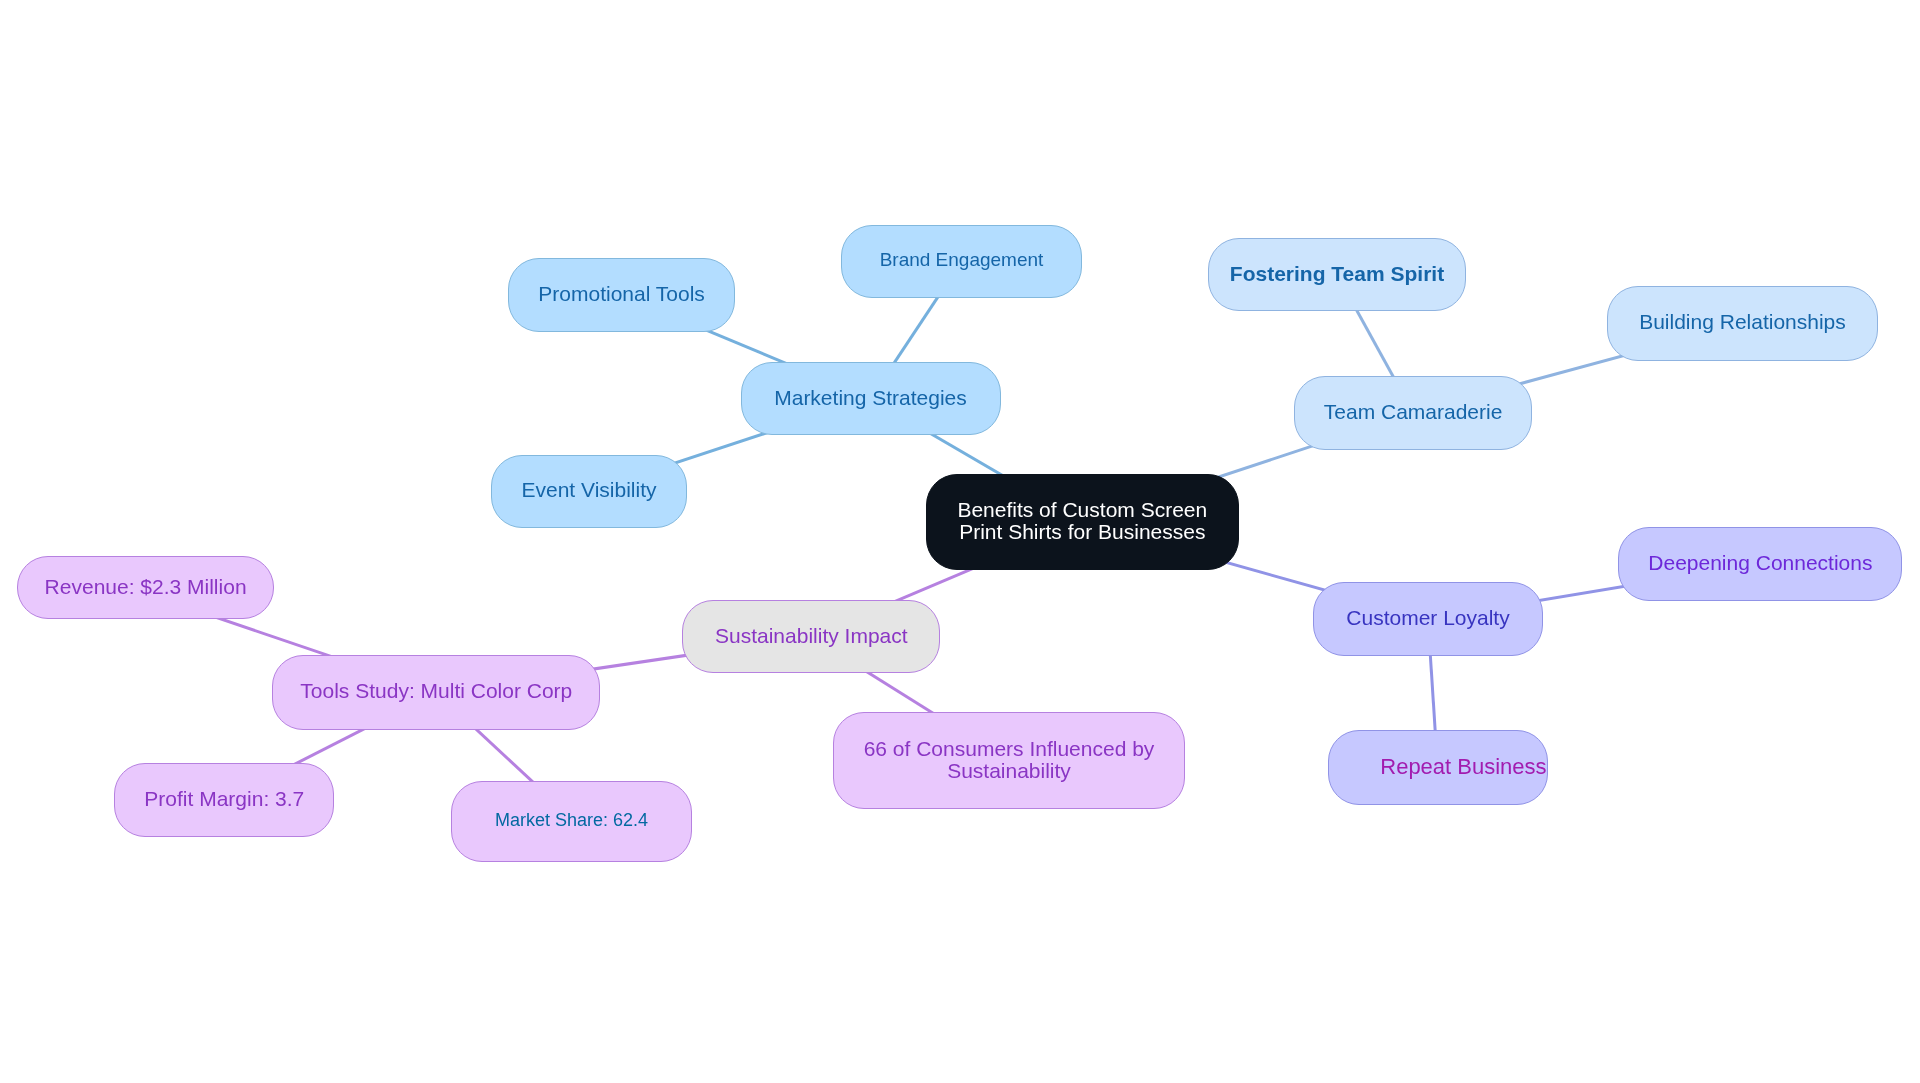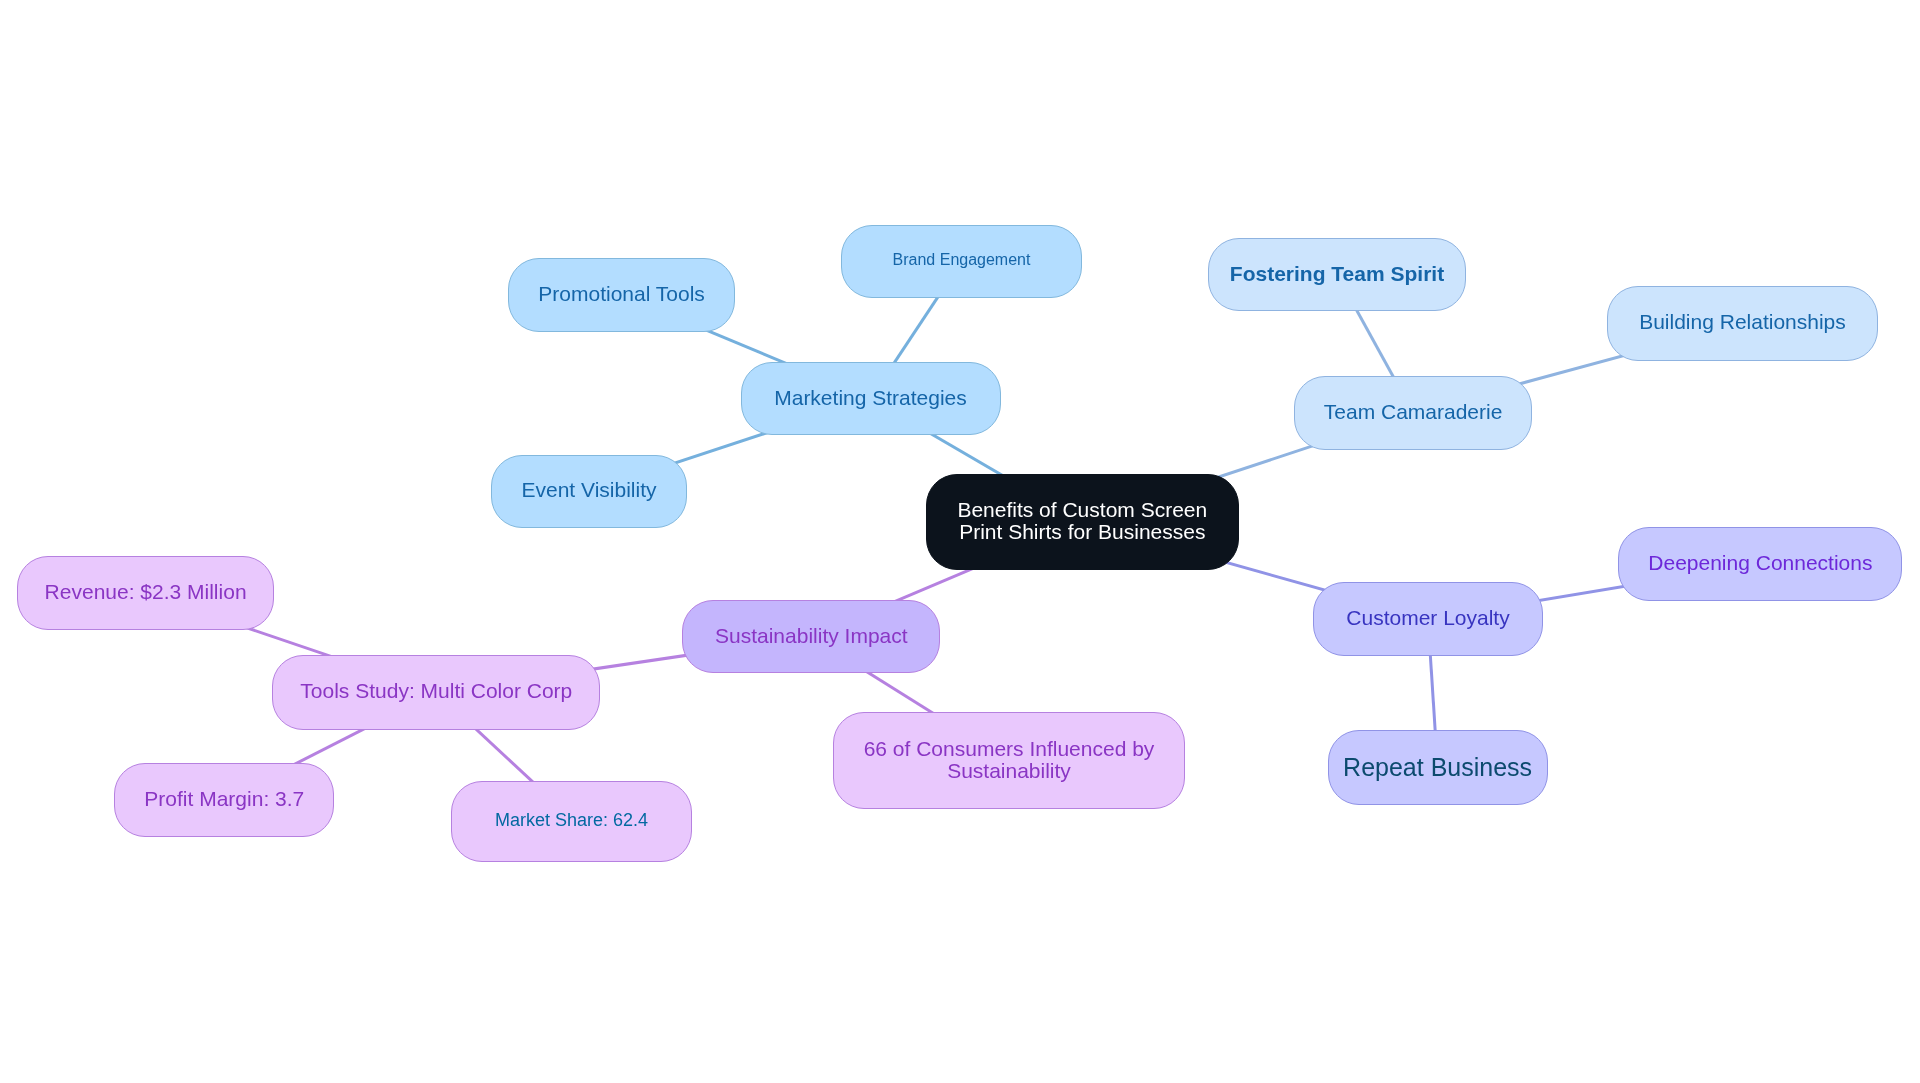--- a/index.html
+++ b/index.html
@@ -44,51 +44,51 @@
         <span class="node-label-line">Benefits of Custom Screen</span>
         <span class="node-label-line">Print Shirts for Businesses</span>
       </span>
     </div>
     <div class="node" style="left: 740.5px; top: 361.8px; width: 260px; height: 73.5px; background: rgb(179, 221, 255); border-color: rgb(130, 184, 221); color: rgb(21, 101, 168); border-radius: 31px; font-size: 21px;">
       <span class="node-label" style="line-height: 22px;">Marketing Strategies</span>
     </div>
     <div class="node" style="left: 508.1px; top: 258.1px; width: 227px; height: 73.5px; background: rgb(179, 221, 255); border-color: rgb(130, 184, 221); color: rgb(21, 101, 168); border-radius: 31px; font-size: 21px;">
       <span class="node-label" style="line-height: 22px;">Promotional Tools</span>
     </div>
-    <div class="node" style="left: 841px; top: 224.6px; width: 241px; height: 73.5px; background: rgb(179, 221, 255); border-color: rgb(130, 184, 221); color: rgb(21, 101, 168); border-radius: 31px; font-size: 16px;">
+    <div class="node" style="left: 841px; top: 224.6px; width: 241px; height: 73.5px; background: rgb(179, 221, 255); border-color: rgb(130, 184, 221); color: rgb(21, 101, 168); border-radius: 31px; font-size: 19px;">
       <span class="node-label" style="line-height: 22px;">Brand Engagement</span>
     </div>
     <div class="node" style="left: 491px; top: 454.6px; width: 196px; height: 73.5px; background: rgb(179, 221, 255); border-color: rgb(130, 184, 221); color: rgb(21, 101, 168); border-radius: 31px; font-size: 21px;">
       <span class="node-label" style="line-height: 22px;">Event Visibility</span>
     </div>
     <div class="node" style="left: 1294.1px; top: 375.7px; width: 238px; height: 74px; background: rgb(204, 228, 253); border-color: rgb(143, 179, 224); color: rgb(21, 101, 168); border-radius: 31px; font-size: 21px;">
       <span class="node-label" style="line-height: 22px;">Team Camaraderie</span>
     </div>
     <div class="node" style="left: 1208px; top: 237.8px; width: 258px; height: 73.5px; background: rgb(204, 228, 253); border-color: rgb(143, 179, 224); color: rgb(21, 101, 168); border-radius: 31px; font-size: 21px;">
       <span class="node-label" style="line-height: 22px; font-weight: bold;">Fostering Team Spirit</span>
     </div>
     <div class="node" style="left: 1607px; top: 285.9px; width: 271px; height: 75px; background: rgb(204, 228, 253); border-color: rgb(143, 179, 224); color: rgb(21, 101, 168); border-radius: 31px; font-size: 21px;">
       <span class="node-label" style="line-height: 22px;">Building Relationships</span>
     </div>
     <div class="node" style="left: 1313px; top: 581.8px; width: 230px; height: 74.5px; background: rgb(198, 200, 255); border-color: rgb(144, 147, 230); color: rgb(56, 52, 192); border-radius: 31px; font-size: 21px;">
       <span class="node-label" style="line-height: 22px;">Customer Loyalty</span>
     </div>
     <div class="node" style="left: 1618.4px; top: 526.8px; width: 284px; height: 74px; background: rgb(198, 200, 255); border-color: rgb(144, 147, 230); color: #6d28d9; border-radius: 31px; font-size: 21px;">
       <span class="node-label" style="line-height: 22px;">Deepening Connections</span>
     </div>
-    <div class="node" style="left: 1327.6px; top: 730.4px; width: 220px; height: 75px; background: rgb(198, 200, 255); border-color: rgb(144, 147, 230); color: #0c4a6e; border-radius: 31px; font-size: 25px;">
+    <div class="node" style="left: 1327.6px; top: 730.4px; width: 220px; height: 75px; background: rgb(198, 200, 255); border-color: rgb(144, 147, 230); color: #a21caf; border-radius: 31px; font-size: 22px; justify-content: flex-end;">
       <span class="node-label" style="line-height: 22px;">Repeat Business</span>
     </div>
-    <div class="node" style="left: 682.3px; top: 600.4px; width: 258px; height: 73px; background: #c4b5fd; border-color: rgb(182, 129, 224); color: rgb(138, 53, 196); border-radius: 31px; font-size: 21px;">
+    <div class="node" style="left: 682.3px; top: 600.4px; width: 258px; height: 73px; background: #e5e5e5; border-color: rgb(182, 129, 224); color: rgb(138, 53, 196); border-radius: 31px; font-size: 21px;">
       <span class="node-label" style="line-height: 22px;">Sustainability Impact</span>
     </div>
     <div class="node" style="left: 272.3px; top: 654.7px; width: 328px; height: 75px; background: rgb(233, 200, 253); border-color: rgb(182, 129, 224); color: rgb(138, 53, 196); border-radius: 31px; font-size: 21px;">
       <span class="node-label" style="line-height: 22px;">Tools Study: Multi Color Corp</span>
     </div>
-    <div class="node" style="left: 17.1px; top: 556.4px; width: 257px; height: 74px; background: rgb(233, 200, 253); border-color: rgb(182, 129, 224); color: rgb(138, 53, 196); border-radius: 31px; font-size: 21px; justify-content: center;">
+    <div class="node" style="left: 17.1px; top: 556.4px; width: 257px; height: 63px; background: rgb(233, 200, 253); border-color: rgb(182, 129, 224); color: rgb(138, 53, 196); border-radius: 31px; font-size: 21px; justify-content: center;">
       <span class="node-label" style="line-height: 22px;">Revenue: $2.3 Million</span>
     </div>
     <div class="node" style="left: 114.3px; top: 763px; width: 220px; height: 74px; background: rgb(233, 200, 253); border-color: rgb(182, 129, 224); color: rgb(138, 53, 196); border-radius: 31px; font-size: 21px;">
       <span class="node-label" style="line-height: 22px;">Profit Margin: 3.7</span>
     </div>
     <div class="node" style="left: 451px; top: 780.6px; width: 241px; height: 81px; background: rgb(233, 200, 253); border-color: rgb(182, 129, 224); color: #0369a1; border-radius: 31px; font-size: 18px;">
       <span class="node-label" style="line-height: 22px;">Market Share: 62.4</span>
     </div>
     <div class="node" style="left: 833px; top: 712.3px; width: 352px; height: 97px; background: rgb(233, 200, 253); border-color: rgb(182, 129, 224); color: rgb(138, 53, 196); border-radius: 31px; font-size: 21px;">
       <span class="node-label" style="line-height: 22px;">

